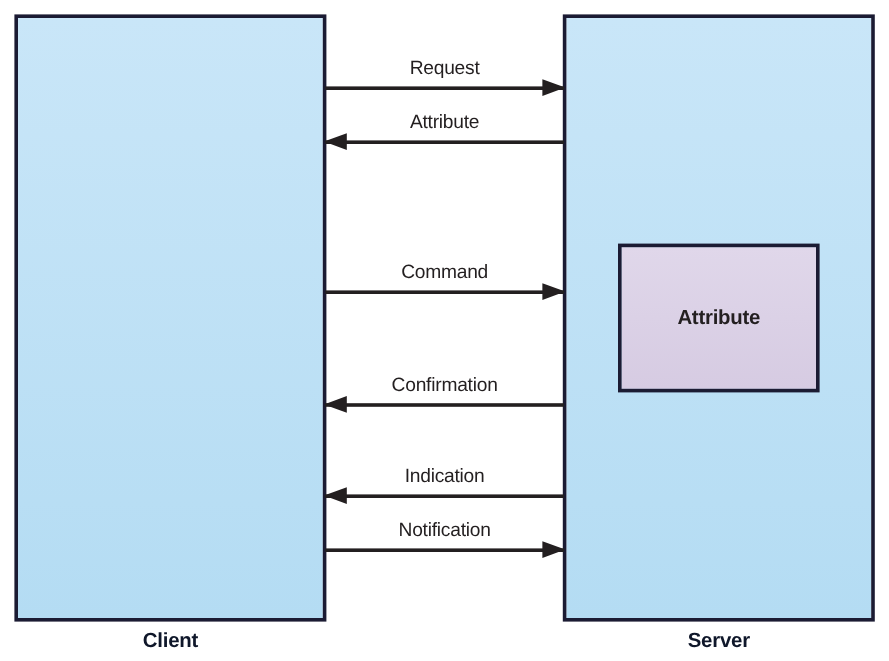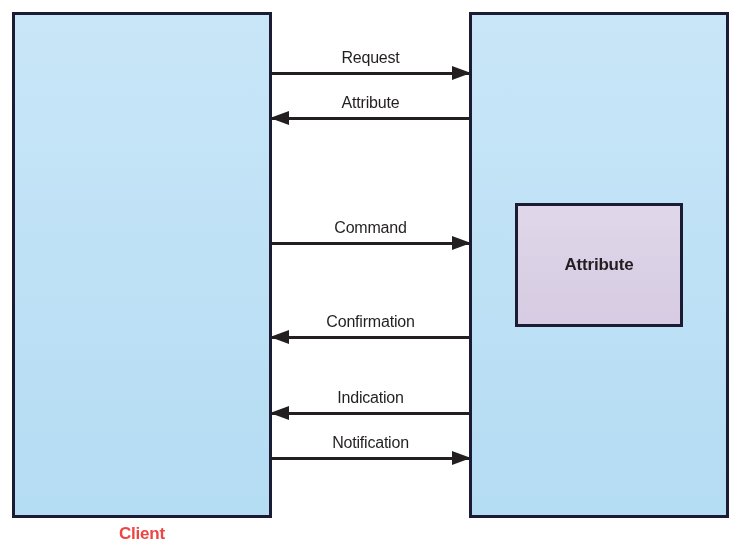--- a/index.html
+++ b/index.html
@@ -44,21 +44,21 @@
     letter-spacing: -0.2px;
   }
 
   .caption {
     position: absolute;
     top: 524px;
     width: 260px;
     text-align: center;
     font-size: 17px;
     font-weight: bold;
-    color: #ef4444;
+    color: #0f172a;
     letter-spacing: -0.2px;
   }
   .client-caption { left: 12px; }
   .server-caption { left: 469px; }
 
   .arrows {
     position: absolute;
     left: 271px;
     top: 0;
     width: 199px;
@@ -121,20 +121,21 @@
   <div class="box client-box"></div>
 
   <div class="box server-box">
     <div class="attribute-box">
       <span>Attribute</span>
     </div>
   </div>
 
   <div class="caption client-caption">Client</div>
 
+  <div class="caption server-caption">Server</div>
 
   <div class="arrows">
 
     <div class="arrow-row row-request">
       <div class="arrow-label">Request</div>
       <div class="line"></div>
       <div class="head head-right"></div>
     </div>
 
     <div class="arrow-row row-response">

